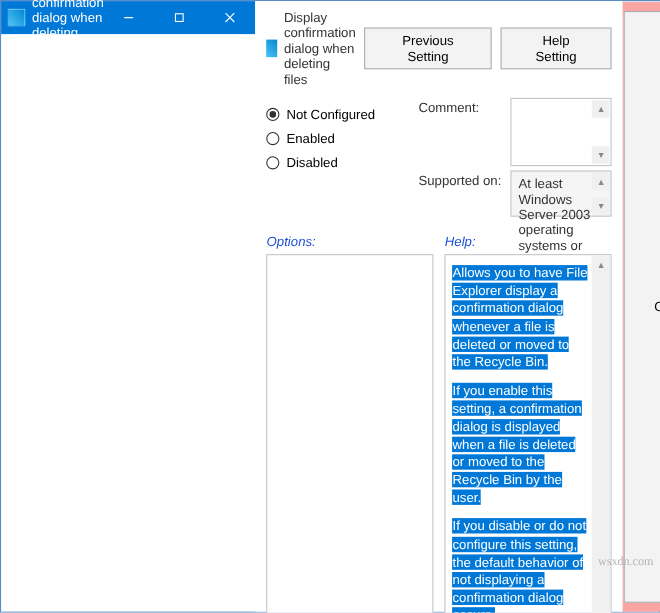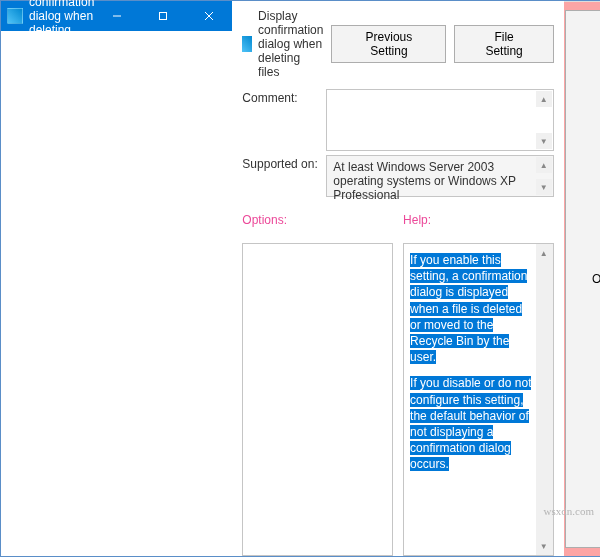--- a/index.html
+++ b/index.html
@@ -135,21 +135,21 @@
       flex: 1;
       display: flex;
       gap: 10px;
       margin-top: 6px;
     }
     .col {
       flex: 1;
       display: flex;
       flex-direction: column;
     }
-    .col-label { font-size: 12px; margin-bottom: 16px; color: #ec4899; }
+    .col-label { font-size: 12px; margin-bottom: 4px; color: #1d4ed8; font-style: italic; }
     .panel {
       flex: 1;
       border: 1px solid #c5c5c5;
       background: #fff;
       position: relative;
       overflow: hidden;
     }
     .help-content {
       padding: 8px 20px 8px 6px;
       font-size: 12px;
@@ -222,24 +222,38 @@
       </div>
     </div>
   </div>
 
   <div class="content">
 
     <div class="toprow">
       <div class="header-icon"></div>
       <div class="header-title">Display confirmation dialog when deleting files</div>
       <button class="topbtn">Previous Setting</button>
-      <button class="topbtn">File Setting</button>
+      <button class="topbtn">Help Setting</button>
     </div>
 
     <div class="midrow">
+      <div class="radios">
+        <label class="radio-item">
+          <span class="radio-circle selected"></span>
+          <span>Not Configured</span>
+        </label>
+        <label class="radio-item">
+          <span class="radio-circle"></span>
+          <span>Enabled</span>
+        </label>
+        <label class="radio-item">
+          <span class="radio-circle"></span>
+          <span>Disabled</span>
+        </label>
+      </div>
 
       <div class="rightcol">
         <div class="fieldrow">
           <div class="fieldlabel">Comment:</div>
           <div class="comment-box">
             <span></span>
             <div class="scroll-arrow scroll-up">▲</div>
             <div class="scroll-arrow scroll-down">▼</div>
           </div>
         </div>
@@ -256,20 +270,21 @@
 
     <div class="lower">
       <div class="col">
         <div class="col-label">Options:</div>
         <div class="panel"></div>
       </div>
       <div class="col">
         <div class="col-label">Help:</div>
         <div class="panel">
           <div class="help-content">
+            <p><span class="sel">Allows you to have File Explorer display a confirmation dialog whenever a file is deleted or moved to the Recycle Bin.</span></p>
             <p><span class="sel">If you enable this setting, a confirmation dialog is displayed when a file is deleted or moved to the Recycle Bin by the user.</span></p>
             <p><span class="sel">If you disable or do not configure this setting, the default behavior of not displaying a confirmation dialog occurs.</span></p>
           </div>
           <div class="vscrollbar">
             <div class="scroll-arrow scroll-up">▲</div>
             <div class="scroll-arrow scroll-down">▼</div>
           </div>
         </div>
       </div>
     </div>

